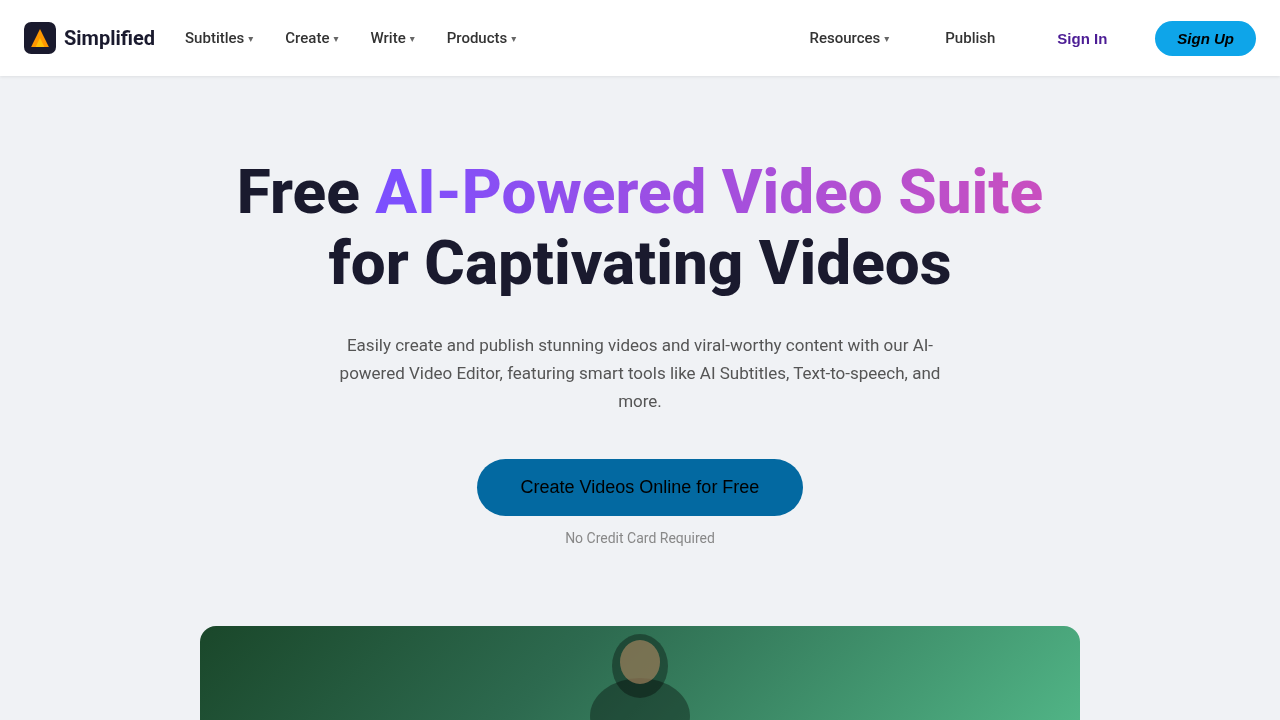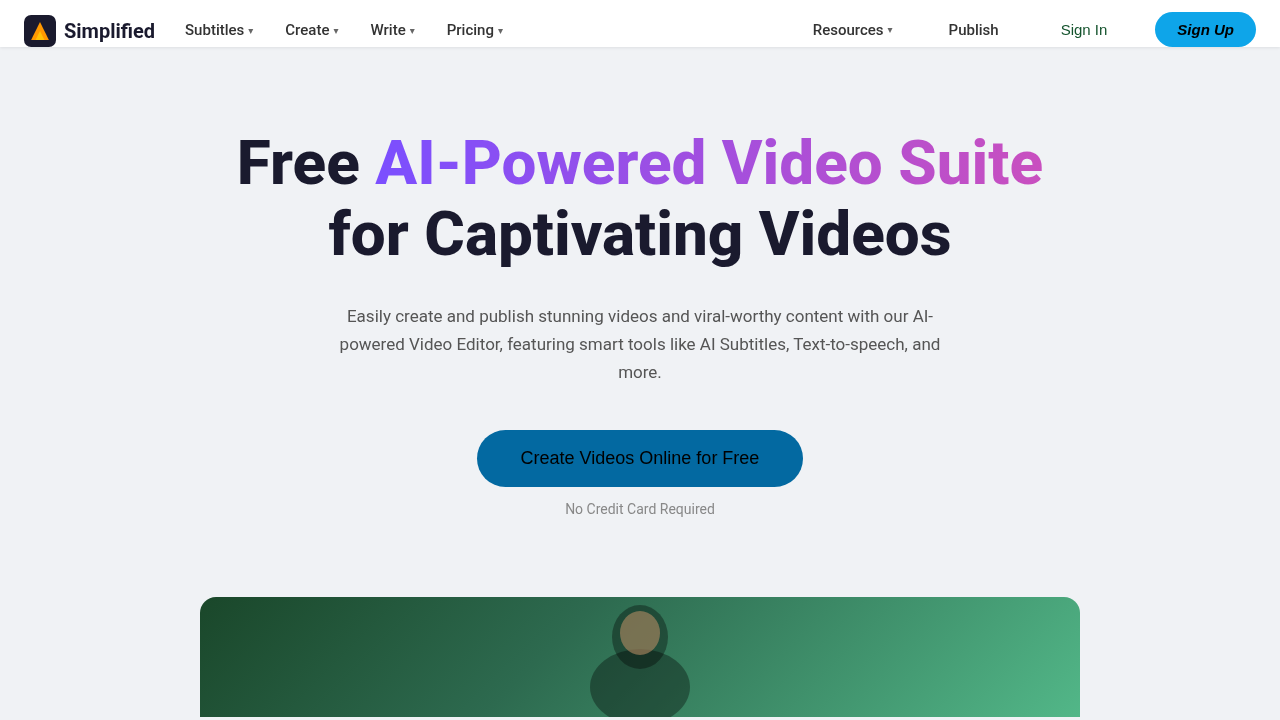--- a/index.html
+++ b/index.html
@@ -7,23 +7,23 @@
       font-family: -apple-system, BlinkMacSystemFont, 'Segoe UI', Roboto, sans-serif;
       background-color: #f0f2f5;
       width: 1280px;
       height: 720px;
       overflow: hidden;
     }
 
     
     nav {
       display: flex;
-      align-items: flex-end;
+      align-items: center;
       background: #fff;
-      height: 47px;
+      height: 76px;
       padding: 0 24px;
       box-shadow: 0 1px 3px rgba(0,0,0,0.08);
       position: relative;
       z-index: 10;
     }
     .nav-logo {
       display: flex;
       align-items: center;
       gap: 8px;
       text-decoration: none;
@@ -61,22 +61,22 @@
     }
     .nav-right {
       display: flex;
       align-items: center;
       gap: 28px;
       margin-left: auto;
     }
     .btn-signin {
       padding: 8px 20px;
       font-size: 15px;
-      font-weight: 400;
-      color: #14532d;
+      font-weight: 700;
+      color: #4c1d95;
       background: transparent;
       border: none;
       cursor: pointer;
       border-radius: 6px;
     }
     .btn-signup {
       padding: 9px 22px;
       font-size: 15px;
       font-weight: 600;
       color: #000;
@@ -174,21 +174,21 @@
     </div>
     <div class="nav-item">
       <span>Create</span>
       <span class="nav-chevron">▾</span>
     </div>
     <div class="nav-item">
       <span>Write</span>
       <span class="nav-chevron">▾</span>
     </div>
     <div class="nav-item">
-      <span>Pricing</span>
+      <span>Products</span>
       <span class="nav-chevron">▾</span>
     </div>
   </div>
 
   <div class="nav-right">
     <div class="nav-item">
       <span>Resources</span>
       <span class="nav-chevron">▾</span>
     </div>
     <div class="nav-item">

